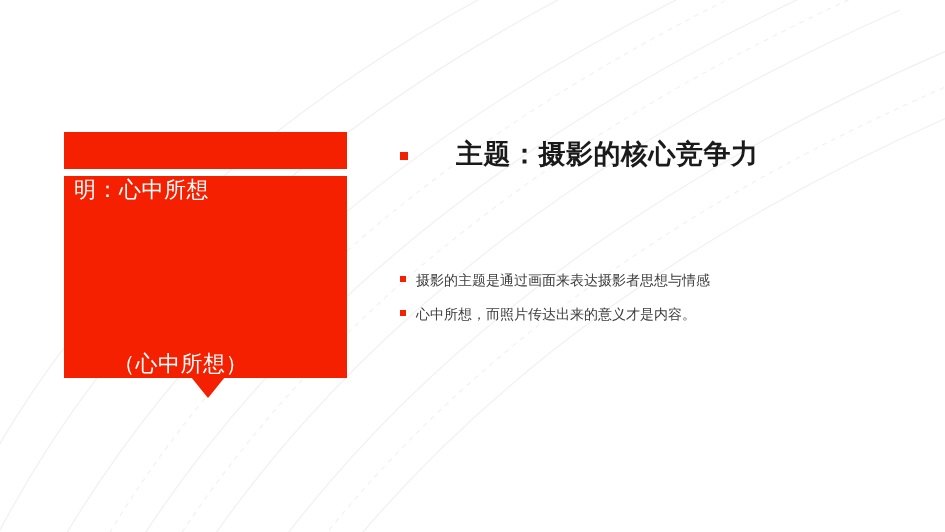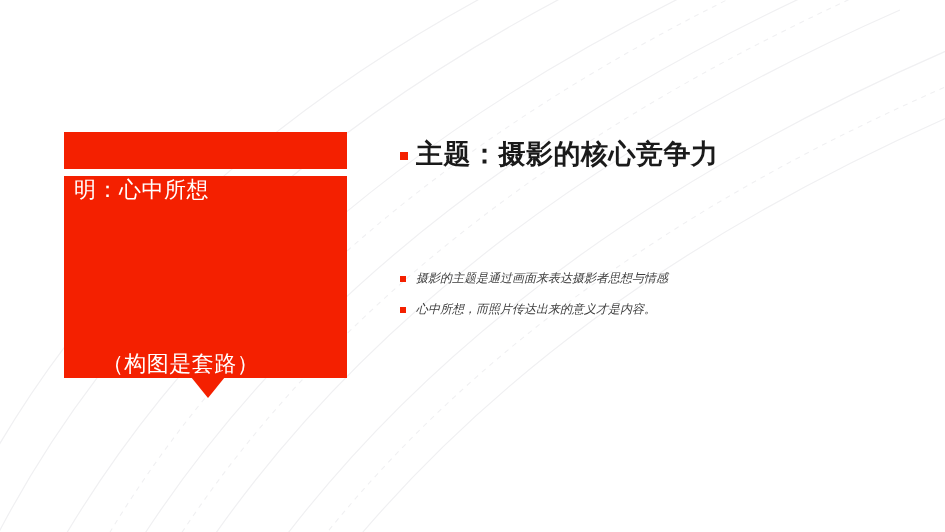--- a/index.html
+++ b/index.html
@@ -106,43 +106,43 @@
     height: 8px;
     margin-top: 14px;
     margin-right: 8px;
   }
   #heading-text {
     font-size: 27px;
     font-weight: bold;
     color: #1a1a1a;
     letter-spacing: 0.5px;
     line-height: 1.25;
+    margin-left: 40px;
   }
 
   #bullet-list {
     margin-top: 97px;
   }
   .bullet-item {
     display: flex;
     align-items: flex-start;
     margin-bottom: 12px;
   }
   .bullet-mark {
     width: 6px;
     height: 6px;
     margin-top: 7px;
     margin-right: 10px;
   }
   .bullet-text {
     font-family: "DejaVu Serif", "Liberation Serif", serif;
-    font-size: 12px;
+    font-size: 14px;
     line-height: 1.62;
     color: #3d3d3d;
     max-width: 420px;
-    font-style: italic;
   }
 </style>
 </head>
 <body>
 
 <div id="slide" style="background: rgb(255, 255, 255);">
 
   <svg id="bg-arcs" viewBox="0 0 945 532" preserveAspectRatio="none">
     <g fill="none" stroke="#f0f0f2" stroke-width="1.2">
       <path d="M -60 560 Q 120 150 620 -70" stroke="#f0f0f2"></path>
@@ -159,21 +159,21 @@
       <path d="M 275 602 Q 505 270 985 70" stroke="#f0f0f2"></path>
     </g>
   </svg>
 
   <div id="callout">
     <div id="callout-topbar"></div>
     <div id="callout-body"></div>
     <div id="callout-tail"></div>
     <div id="callout-text" style="color: rgb(255, 255, 255);">
       <div id="callout-line-1">明：心中所想</div>
-      <div id="callout-line-2">（构图是套路）</div>
+      <div id="callout-line-2">（心中所想）</div>
     </div>
   </div>
 
   <div id="content">
 
     <div id="heading-row">
       <span id="heading-bullet" class="sq-bullet"></span>
       <span id="heading-text" style="color: rgb(26, 26, 26);">主题：摄影的核心竞争力</span>
     </div>
 

